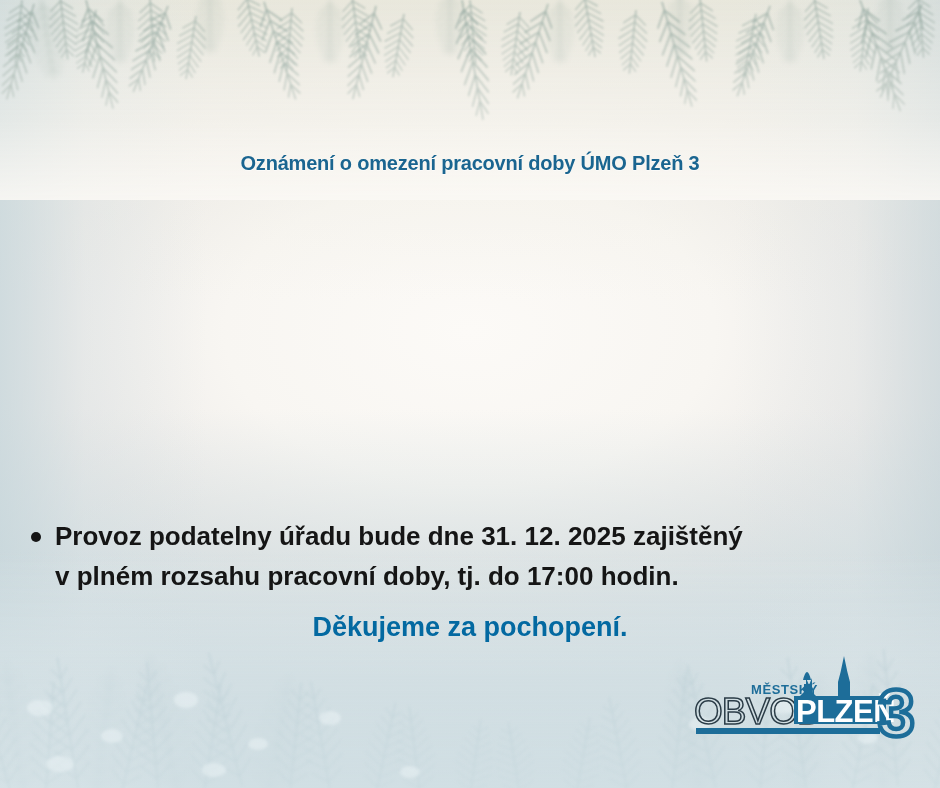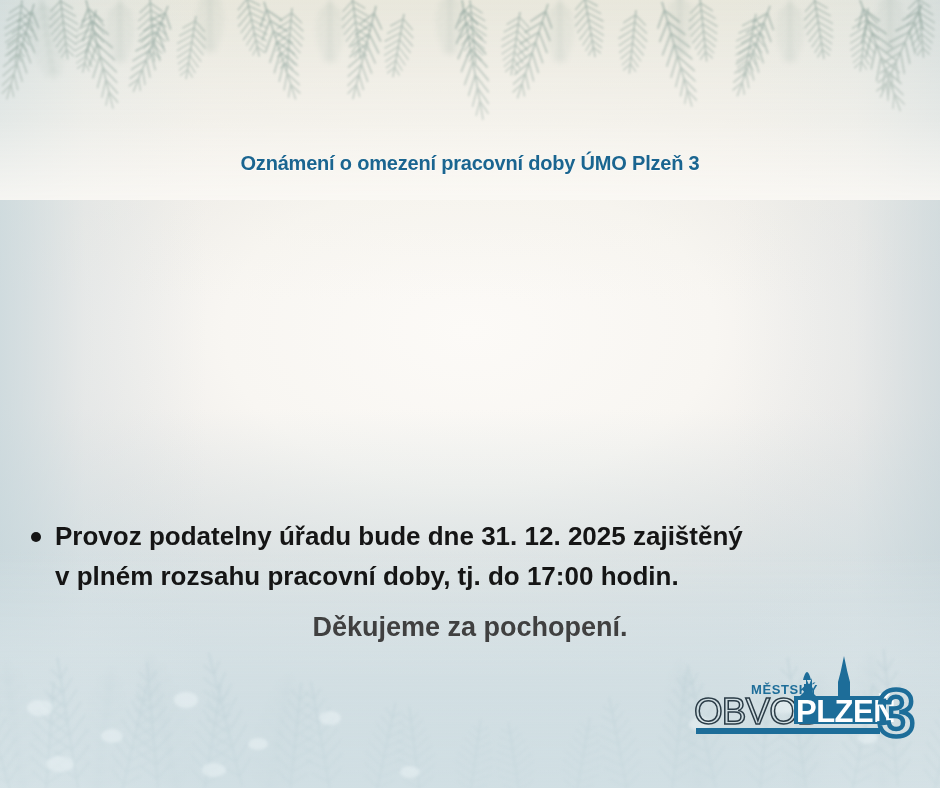--- a/index.html
+++ b/index.html
@@ -131,21 +131,21 @@
   }
 
   .thanks {
     position: absolute;
     top: 612px;
     left: 0;
     width: 940px;
     text-align: center;
     font-size: 27px;
     font-weight: 700;
-    color: #404040;
+    color: #0369a1;
   }
 
   
   .logo {
     position: absolute;
     left: 692px;
     top: 648px;
     width: 230px;
     height: 102px;
   }

